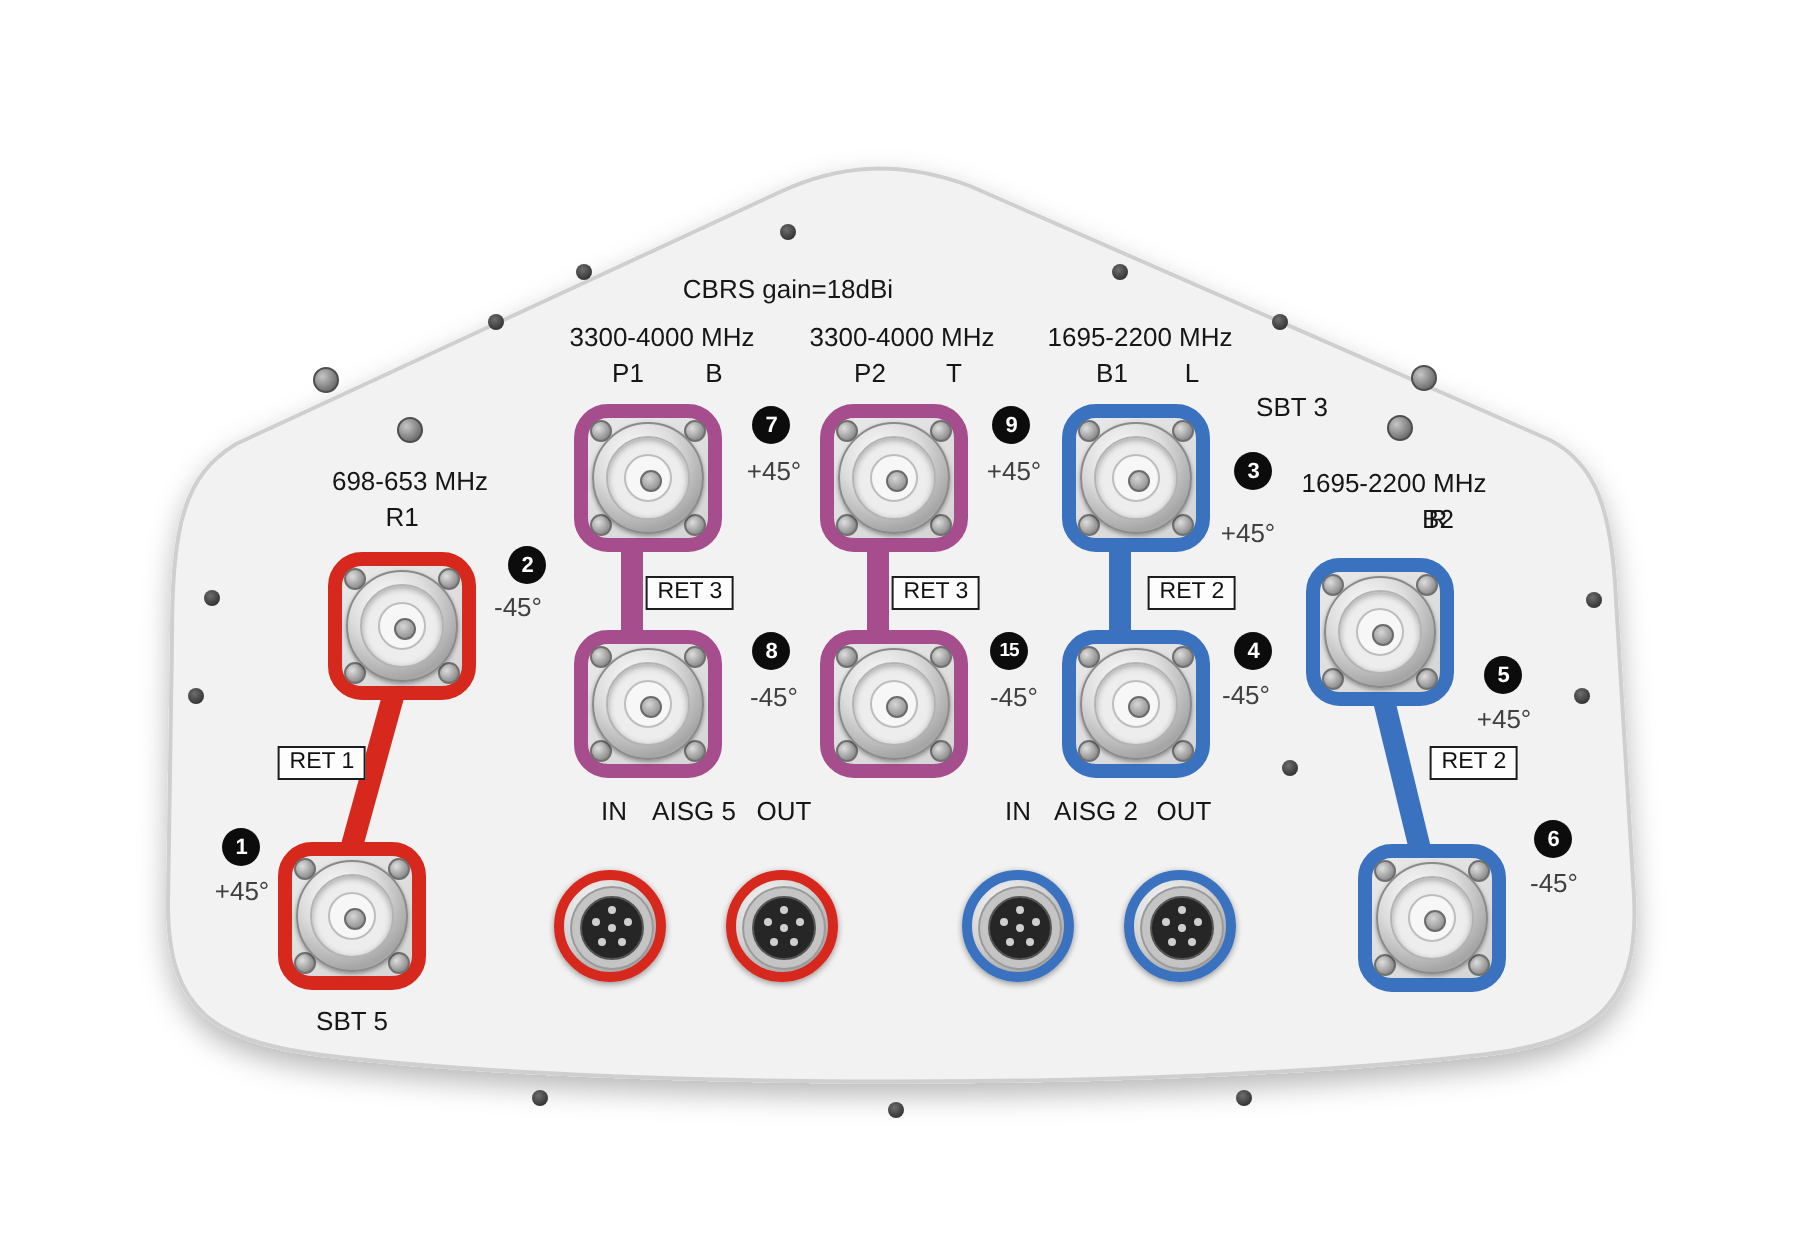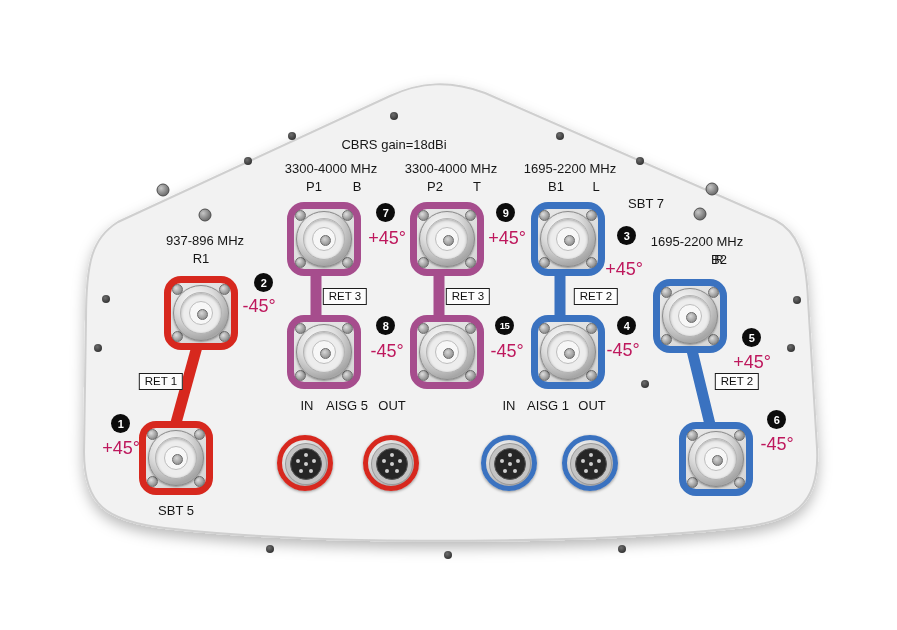--- a/index.html
+++ b/index.html
@@ -6,21 +6,21 @@
   #stage{position:relative;width:897px;height:630px;overflow:hidden;
          font-family:"Liberation Sans",sans-serif;background:#ffffff}
   #stage > svg{position:absolute;left:0;top:0}
 
   .lbl{position:absolute;font-size:13px;color:#161616;white-space:nowrap;transform:translateX(-50%)}
   .ret{position:absolute;transform:translateX(-50%);background:#fdfdfd;border:1.5px solid #1d1d1d;
        font-size:11.5px;line-height:15px;padding:0 5px;color:#101010;white-space:nowrap}
   .badge{position:absolute;width:19px;height:19px;border-radius:50%;background:#0c0c0c;color:#fff;
          font-size:11px;font-weight:700;display:flex;align-items:center;justify-content:center;
          letter-spacing:-0.5px}
-  .angle{position:absolute;font-size:18px;color:#be185d;transform:translateX(-50%);white-space:nowrap}
+  .angle{position:absolute;font-size:13px;color:#404040;transform:translateX(-50%);white-space:nowrap}
 
   
   .port{position:absolute;width:74px;height:74px;box-sizing:border-box;border:7px solid #888;
         border-radius:17px;background:linear-gradient(145deg,#e9e9e9,#d4d4d4)}
   .port.red{border-color:#d7281e}
   .port.purple{border-color:#a64d8d}
   .port.blue{border-color:#3a72c0}
   .pscrew{position:absolute;width:9px;height:9px;border-radius:50%;
           background:radial-gradient(circle at 35% 35%,#dedede,#8b8b8b 75%);border:1px solid #707070}
   .pscrew.s1{left:1px;top:1px}.pscrew.s2{right:1px;top:1px}
@@ -93,35 +93,35 @@
       <circle cx="791" cy="348" r="4" fill="url(#sgd)"></circle>
       <circle cx="645" cy="384" r="4" fill="url(#sgd)"></circle>
       <circle cx="270" cy="549" r="4" fill="url(#sgd)"></circle>
       <circle cx="448" cy="555" r="4" fill="url(#sgd)"></circle>
       <circle cx="622" cy="549" r="4" fill="url(#sgd)"></circle>
     </g>
   </svg>
 
   <div class="lbl" style="left:394px;top:137px">CBRS gain=18dBi</div>
 
-  <div class="lbl" style="left:205px;top:233px">937-896 MHz</div>
+  <div class="lbl" style="left:205px;top:233px">698-653 MHz</div>
   <div class="lbl" style="left:201px;top:251px">R1</div>
 
   <div class="lbl" style="left:331px;top:161px">3300-4000 MHz</div>
   <div class="lbl" style="left:314px;top:179px">P1</div>
   <div class="lbl" style="left:357px;top:179px">B</div>
 
   <div class="lbl" style="left:451px;top:161px">3300-4000 MHz</div>
   <div class="lbl" style="left:435px;top:179px">P2</div>
   <div class="lbl" style="left:477px;top:179px">T</div>
 
   <div class="lbl" style="left:570px;top:161px">1695-2200 MHz</div>
   <div class="lbl" style="left:556px;top:179px">B1</div>
   <div class="lbl" style="left:596px;top:179px">L</div>
-  <div class="lbl" style="left:646px;top:196px">SBT 7</div>
+  <div class="lbl" style="left:646px;top:196px">SBT 3</div>
 
   <div class="lbl" style="left:697px;top:234px">1695-2200 MHz</div>
   <div class="lbl" style="left:719px;top:252px">B2</div>
   <div class="lbl" style="left:719px;top:252px">R</div>
 
   <div class="lbl" style="left:176px;top:503px">SBT 5</div>
 
   <div class="ret" style="left:161px;top:373px">RET 1</div>
   <div class="ret" style="left:345px;top:288px">RET 3</div>
   <div class="ret" style="left:468px;top:288px">RET 3</div>
@@ -245,21 +245,21 @@
 
   <div class="badge" style="left:742px;top:328px">5</div>
   <div class="angle" style="left:752px;top:352px">+45°</div>
   <div class="badge" style="left:767px;top:410px">6</div>
   <div class="angle" style="left:777px;top:434px">-45°</div>
 
   <div class="lbl" style="left:307px;top:398px">IN</div>
   <div class="lbl" style="left:347px;top:398px">AISG 5</div>
   <div class="lbl" style="left:392px;top:398px">OUT</div>
   <div class="lbl" style="left:509px;top:398px">IN</div>
-  <div class="lbl" style="left:548px;top:398px">AISG 1</div>
+  <div class="lbl" style="left:548px;top:398px">AISG 2</div>
   <div class="lbl" style="left:592px;top:398px">OUT</div>
 
   <div class="aisg red" style="left:277px;top:435px">
     <div class="face">
       <span class="apin" style="left:13px;top:4px"></span>
       <span class="apin" style="left:21px;top:10px"></span>
       <span class="apin" style="left:18px;top:20px"></span>
       <span class="apin" style="left:8px;top:20px"></span>
       <span class="apin" style="left:5px;top:10px"></span>
       <span class="apin" style="left:13px;top:13px"></span>

